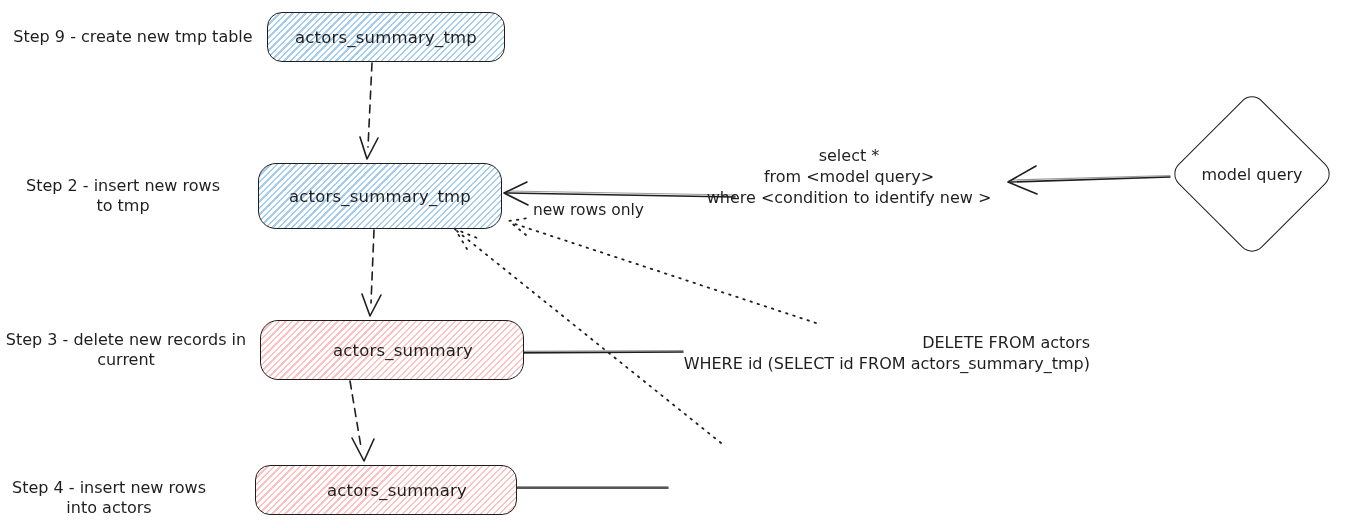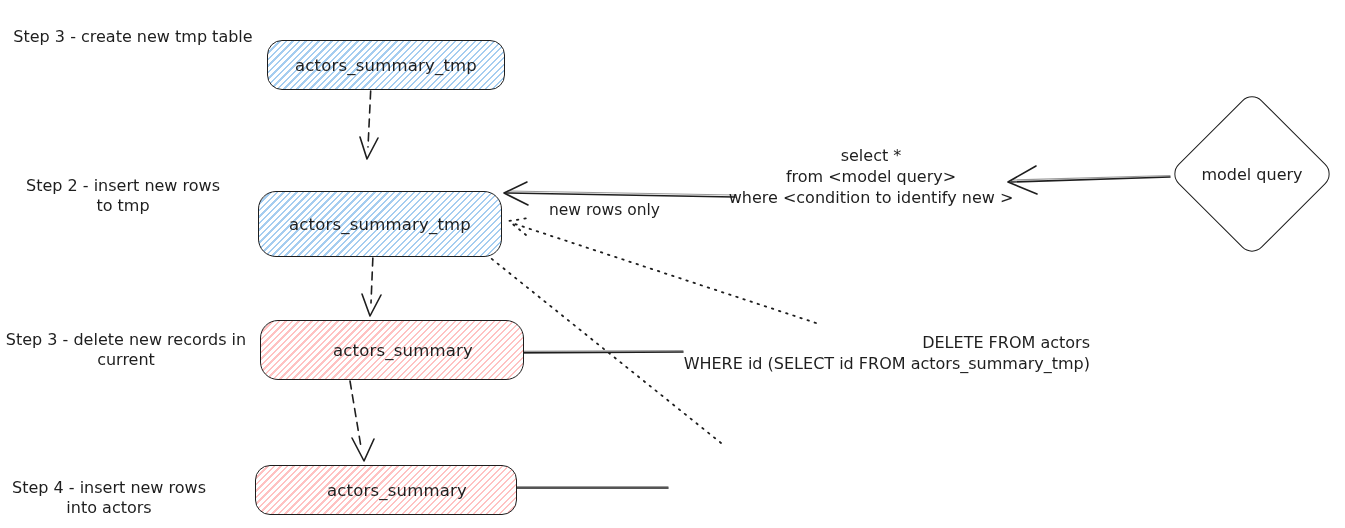--- a/index.html
+++ b/index.html
@@ -36,21 +36,20 @@
     justify-content: center;
     border: 1.8px solid #1e1e1e;
     font-size: 16.5px;
     letter-spacing: 0.2px;
     background-color: #ffffff;
   }
   .node.fill-blue {
     background-image: repeating-linear-gradient(135deg,
       rgba(255,255,255,0) 0px, rgba(255,255,255,0) 3.1px,
       #a5cdf0 3.1px, #a5cdf0 4.6px);
-    margin-top: 28px;
   }
   .node.fill-red {
     background-image: repeating-linear-gradient(135deg,
       rgba(255,255,255,0) 0px, rgba(255,255,255,0) 3.1px,
       #ffc2c2 3.1px, #ffc2c2 4.6px);
     padding-left: 22px;
   }
   .node-step1 { left: 267px; top: 12px;  width: 236px; height: 48px; border-radius: 15px; }
   .node-step2 { left: 258px; top: 163px; width: 242px; height: 64px; border-radius: 18px; }
   .node-step3 { left: 260px; top: 320px; width: 240px; height: 58px; border-radius: 18px; }
@@ -84,22 +83,22 @@
     line-height: 20px;
   }
   .step-label { text-align: center; }
   .annot { line-height: 21px; }
 
   .pos-step1-label { left: 5px;   top: 27px;  width: 256px; }
   .pos-step2-label { left: 12px;  top: 176px; width: 222px; }
   .pos-step3-label { left: 0px;   top: 330px; width: 252px; }
   .pos-step4-label { left: 0px;   top: 478px; width: 218px; }
 
-  .pos-select-annot { left: 696px; top: 145px; width: 350px; text-align: center; }
-  .pos-new-rows     { left: 549px; top: 200px; width: 140px; font-size: 15.5px; }
+  .pos-select-annot { left: 674px; top: 145px; width: 350px; text-align: center; }
+  .pos-new-rows     { left: 533px; top: 200px; width: 140px; font-size: 15.5px; }
   .pos-delete-annot { left: 660px; top: 332px; width: 430px; text-align: right; }
   .pos-insert-annot { left: 650px; top: 449px; width: 300px; text-align: center; }
 </style>
 </head>
 <body>
 
 <div class="canvas">
 
   <svg class="connectors">
 
@@ -140,21 +139,21 @@
     <g>
       <path class="dot" d="M816 323 L512 223"></path>
       <path class="dot" d="M526 235 L509 221 L529 218"></path>
     </g>
     <g>
       <path class="dot" d="M721 443 L457 231"></path>
       <path class="dot" d="M467 249 L455 229 L477 238"></path>
     </g>
   </svg>
 
-  <div class="step-label pos-step1-label">Step 3 - create new tmp table</div>
+  <div class="step-label pos-step1-label">Step 9 - create new tmp table</div>
   <div class="step-label pos-step2-label">Step 2 - insert new rows
 to tmp</div>
   <div class="step-label pos-step3-label">Step 3 - delete new records in
 current</div>
   <div class="step-label pos-step4-label">Step 4 - insert new rows
 into actors</div>
 
   <div class="node fill-blue node-step1">
     <span>actors_summary_tmp</span>
   </div>

